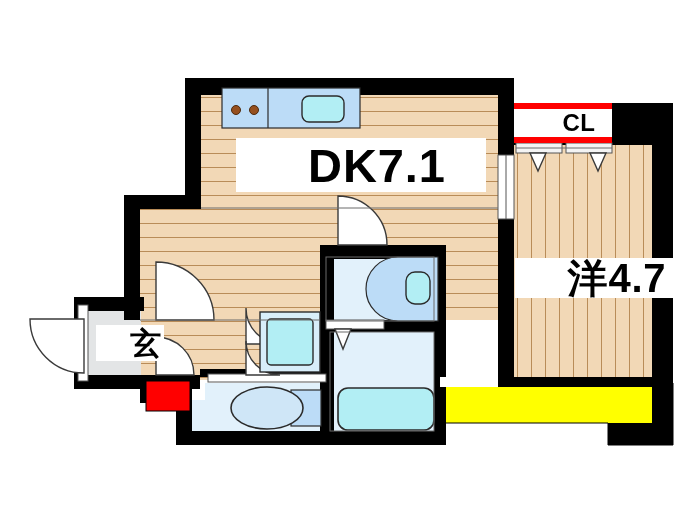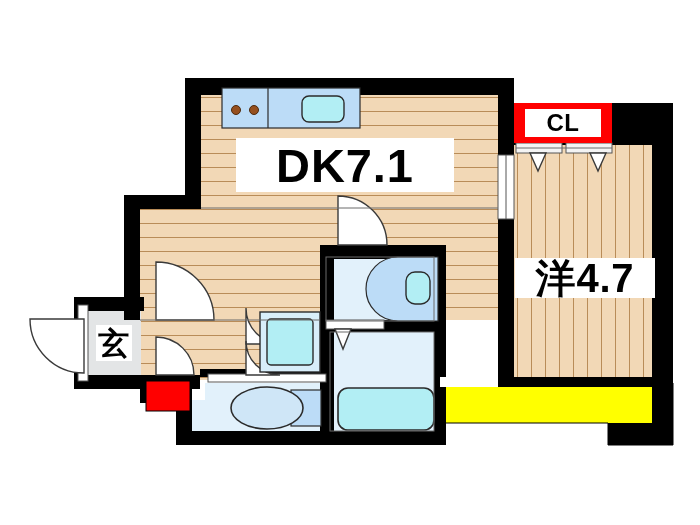--- a/index.html
+++ b/index.html
@@ -3,21 +3,21 @@
 <meta charset="utf-8">
 <title>Floor Plan</title>
 <style>
   html,body{margin:0;padding:0;background:#ffffff;}
   body{width:700px;height:525px;overflow:hidden;
        font-family:"Liberation Sans","DejaVu Sans",sans-serif;}
   #plan{position:relative;width:700px;height:525px;background:#ffffff;}
   #plan svg{display:block;}
   .lbl{position:absolute;background:#ffffff;display:flex;align-items:center;
        justify-content:center;line-height:1;color:#000000;font-weight:bold;
-       letter-spacing:0.02em;}
+       letter-spacing:0.02em;padding-left:32px;}
 </style>
 </head>
 <body>
 
 <div id="plan">
 
   <svg width="700" height="525" viewBox="0 0 700 525">
 
     <defs>
 

